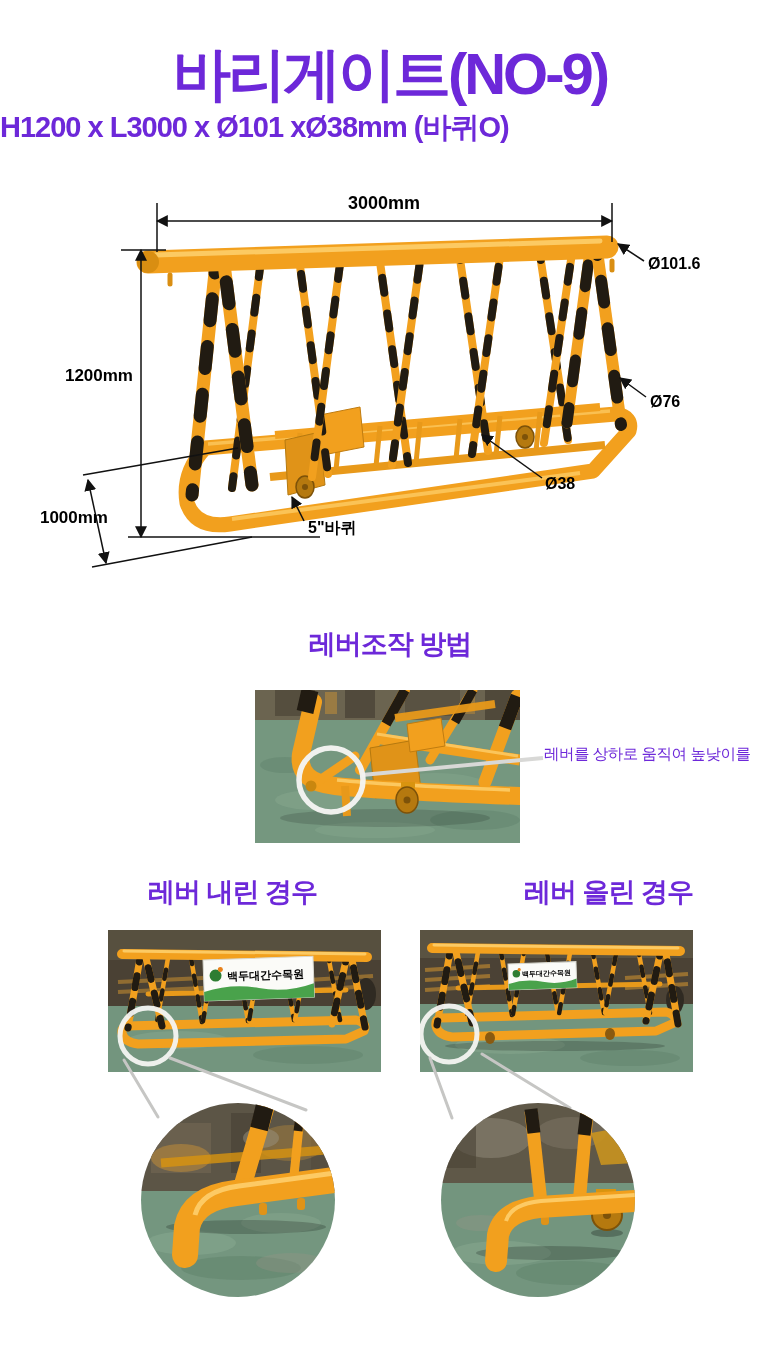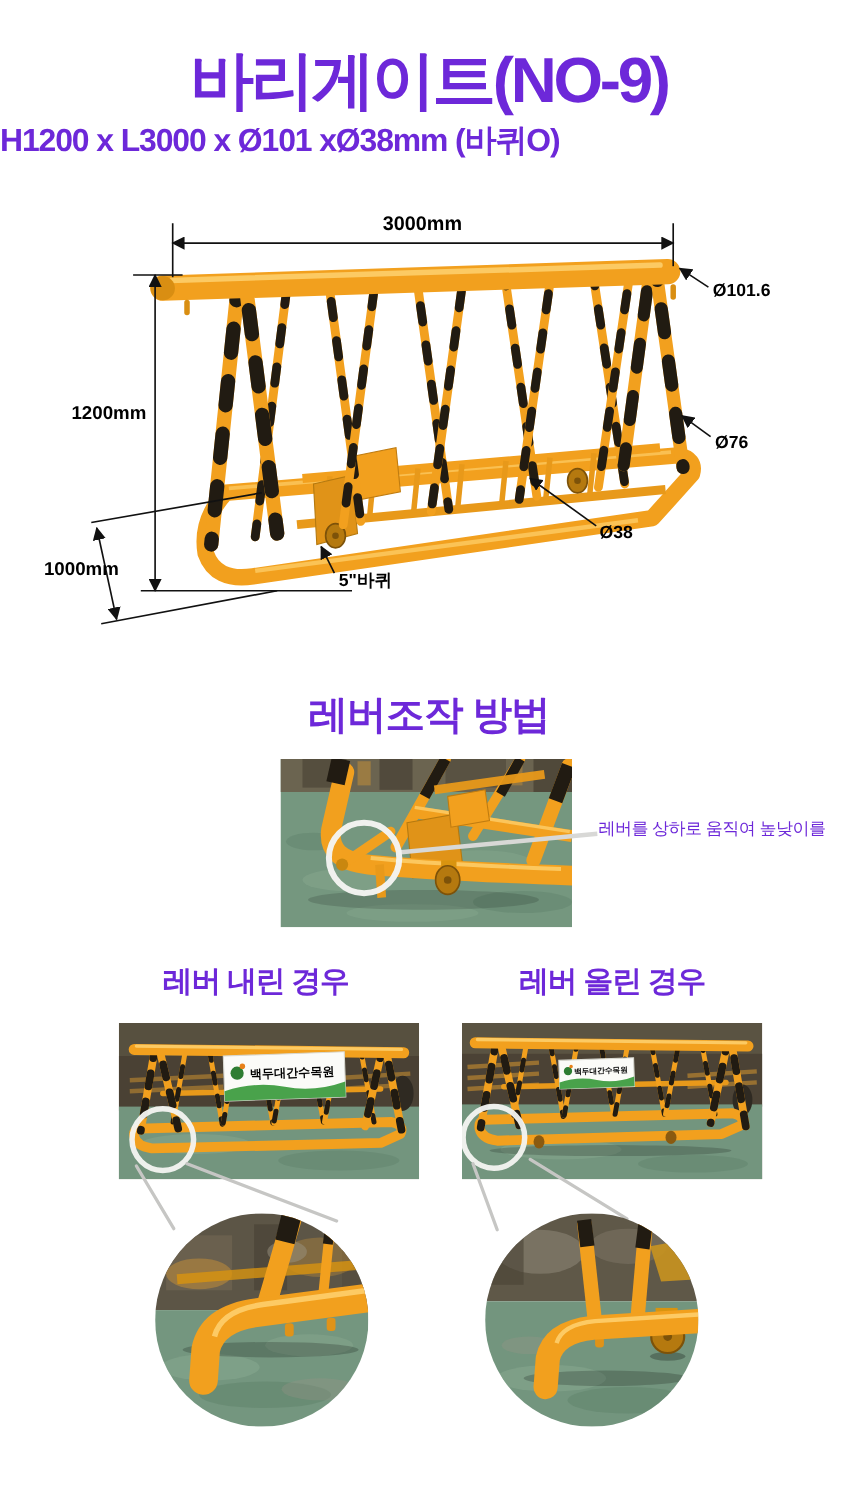--- a/index.html
+++ b/index.html
@@ -3,23 +3,23 @@
 <meta charset="utf-8">
 <style>
   html,body{margin:0;padding:0;background:#ffffff;}
   .page{position:relative;width:780px;height:1363px;background:#fff;overflow:hidden;
         font-family:"Liberation Sans",sans-serif;color:#6d28d9;}
   .abs{position:absolute;}
   .title{left:0;top:44px;width:780px;text-align:center;font-size:58px;font-weight:bold;
          letter-spacing:-3px;line-height:1.05;}
   .subtitle{left:0;top:108px;width:780px;font-size:29px;font-weight:bold;
             letter-spacing:-1px;}
-  .section-title{left:0;top:626px;width:780px;text-align:center;font-size:36px;font-weight:bold;letter-spacing:-1px;}
+  .section-title{left:0;top:626px;width:780px;text-align:center;font-size:27px;font-weight:bold;letter-spacing:-1px;}
   .compare-title{top:874px;width:273px;text-align:center;font-size:27px;font-weight:bold;letter-spacing:-1px;}
-  .ct-left{left:96px;} .ct-right{left:420px;}
+  .ct-left{left:96px;} .ct-right{left:420px;text-align:right;}
   .note{left:544px;top:741px;width:210px;font-size:15.5px;font-weight:normal;line-height:25px;letter-spacing:-0.5px;}
   .big-circle{width:194px;height:194px;border-radius:50%;overflow:hidden;}
   .bc-left{left:141px;top:1103px;} .bc-right{left:441px;top:1103px;}
   svg text{font-family:"Liberation Sans",sans-serif;font-weight:bold;fill:#000;}
 </style>
 </head>
 <body>
 
 <div class="page">
 

